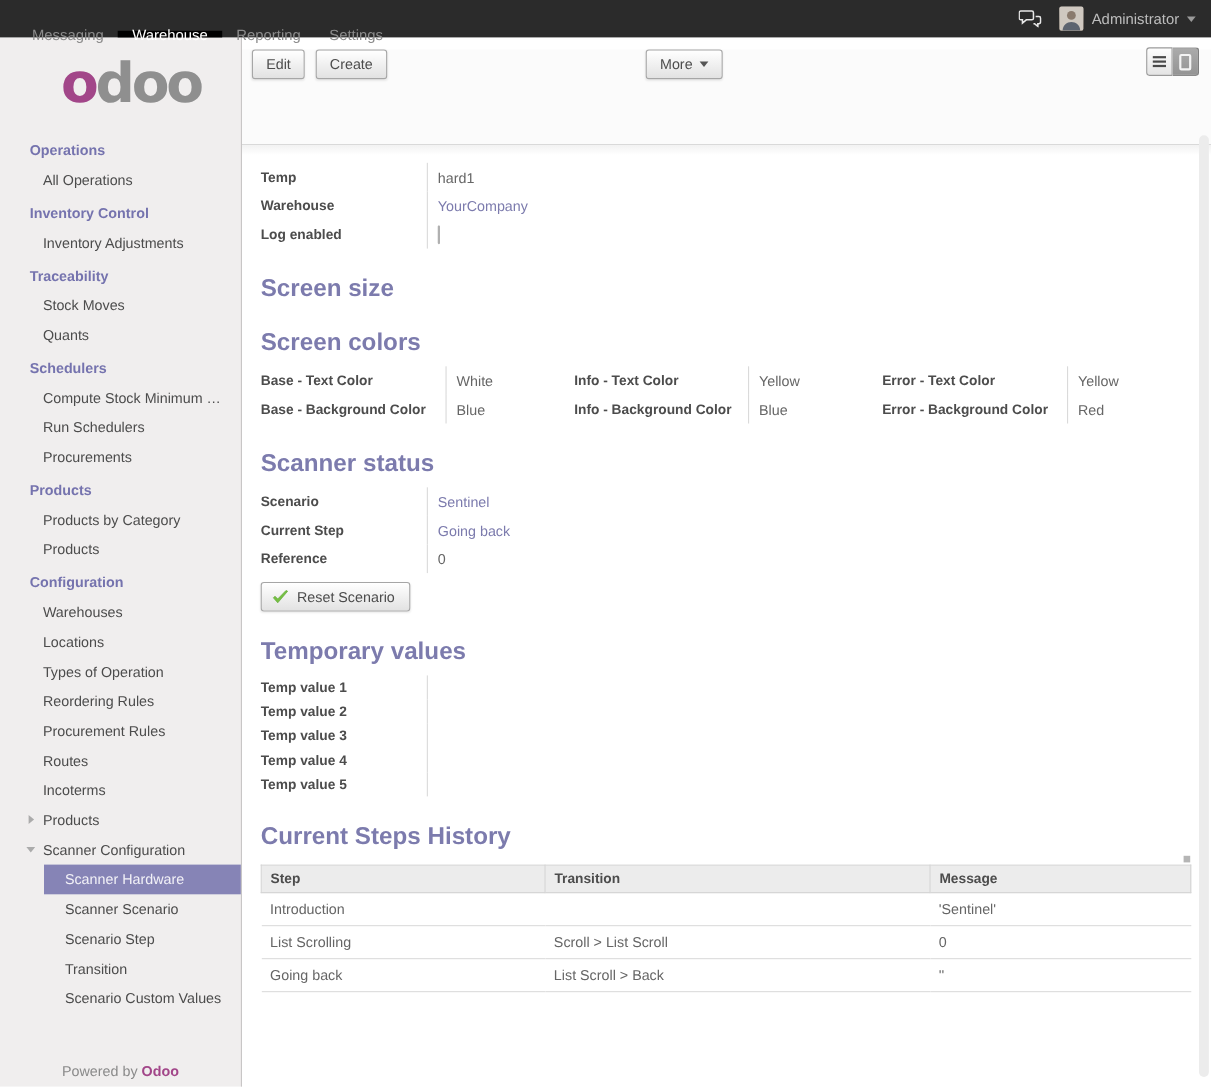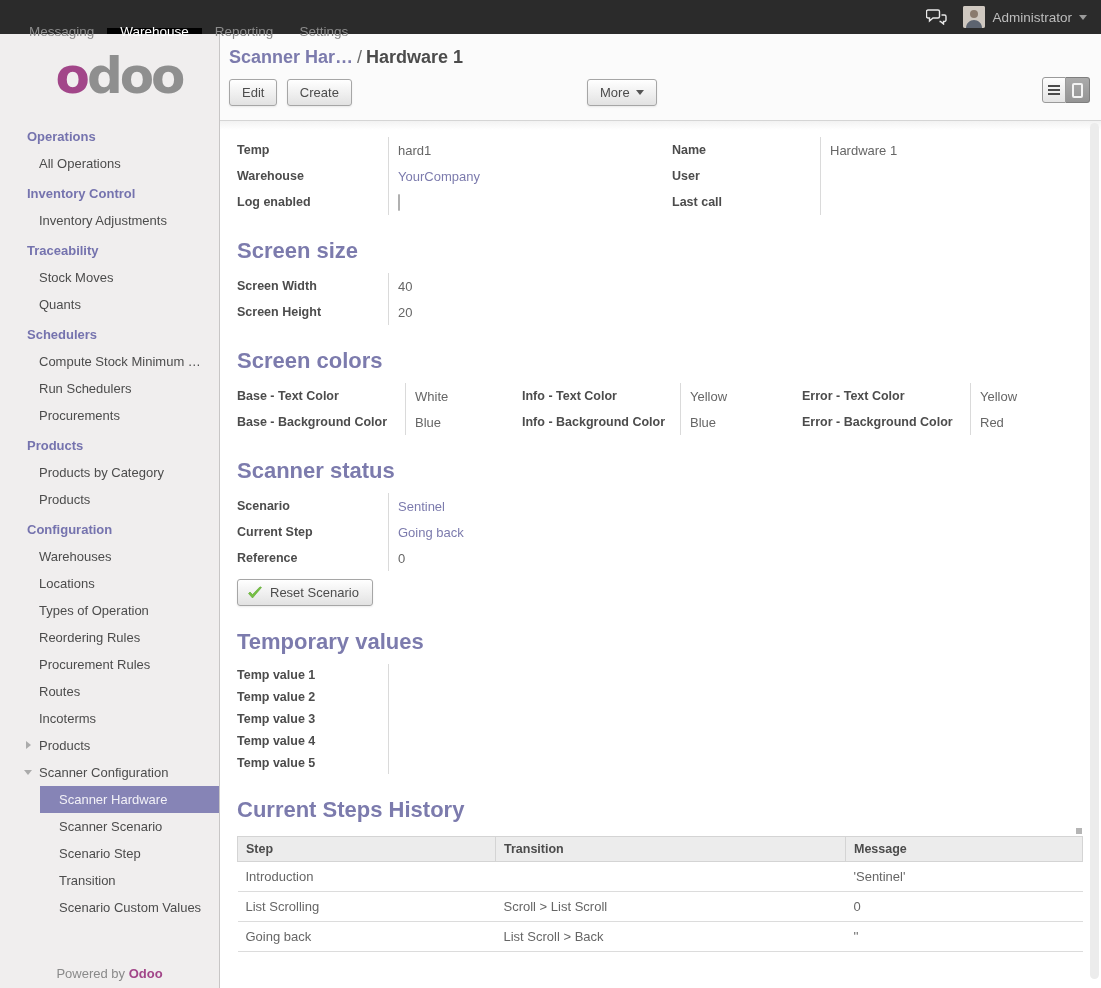--- a/index.html
+++ b/index.html
@@ -148,23 +148,20 @@
   <div class="side-item sub">Scanner Scenario</div>
   <div class="side-item sub">Scenario Step</div>
   <div class="side-item sub">Transition</div>
   <div class="side-item sub">Scenario Custom Values</div>
 
   <div class="powered"><span>Powered by</span> <span class="brand">Odoo</span></div>
 </div>
 
 <div class="main">
   <div class="control-panel">
-    <div class="breadcrumb">
-      <span class="bc-parent">Scanner Har…</span><span class="bc-sep">/</span><span class="bc-current">Hardware 1</span>
-    </div>
     <div class="btn-row">
       <button class="btn">Edit</button>
       <button class="btn">Create</button>
       <button class="btn more-btn">
           <span>More</span>
           <span class="caret-down"></span>
         </button>
       <div class="view-switcher">
         <div class="vs-btn first">
             <span class="list-icon">
@@ -185,38 +182,24 @@
     
     <div class="fgrid group-main">
       <div class="subgrid-l">
         <div class="flabel">Temp</div>
         <div class="fvalue">hard1</div>
         <div class="flabel">Warehouse</div>
         <div class="fvalue link">YourCompany</div>
         <div class="flabel">Log enabled</div>
         <div class="fvalue"><span class="checkbox"></span></div>
       </div>
-      <div class="subgrid-r">
-        <div class="flabel">Name</div>
-        <div class="fvalue">Hardware 1</div>
-        <div class="flabel">User</div>
-        <div class="fvalue"></div>
-        <div class="flabel">Last call</div>
-        <div class="fvalue"></div>
-      </div>
     </div>
 
     
     <h2 class="section-title">Screen size</h2>
-    <div class="fgrid grid-2">
-      <div class="flabel">Screen Width</div>
-      <div class="fvalue">40</div>
-      <div class="flabel">Screen Height</div>
-      <div class="fvalue">20</div>
-    </div>
 
     
     <h2 class="section-title">Screen colors</h2>
     <div class="fgrid grid-colors">
       <div class="flabel">Base - Text Color</div>
       <div class="fvalue">White</div>
       <div class="flabel">Info - Text Color</div>
       <div class="fvalue">Yellow</div>
       <div class="flabel">Error - Text Color</div>
       <div class="fvalue">Yellow</div>

